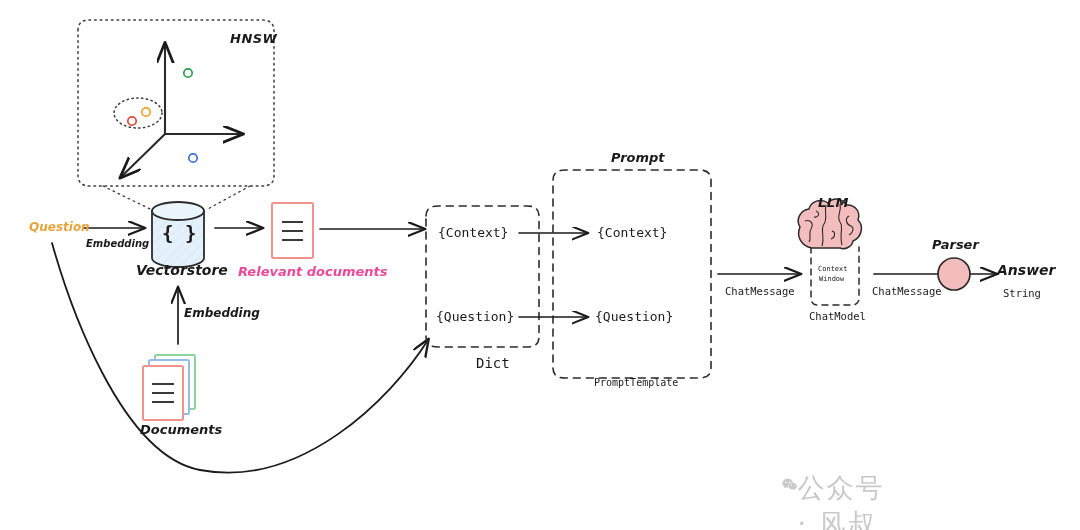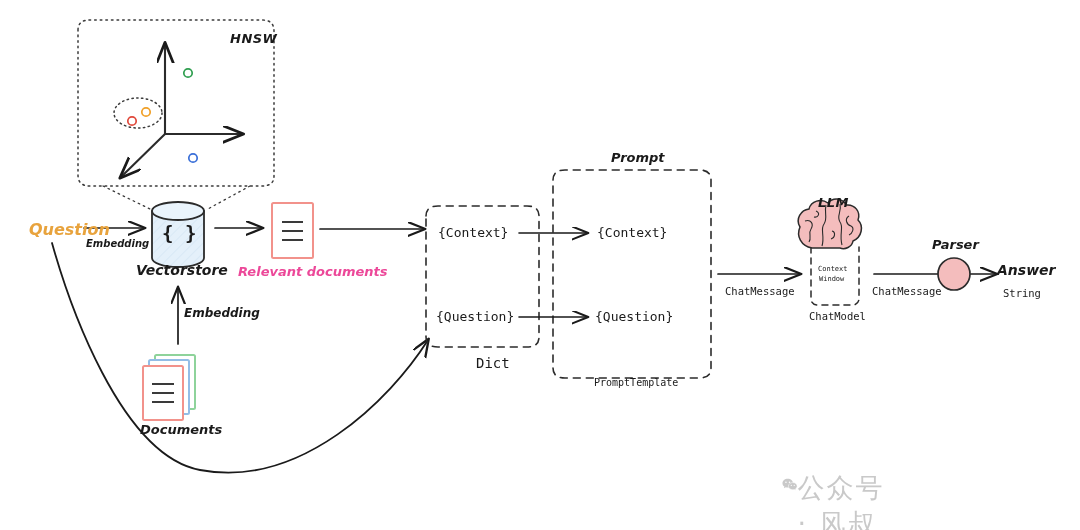--- a/index.html
+++ b/index.html
@@ -115,21 +115,21 @@
 
     <path d="M874,274 L940,274" fill="none" stroke="#1a1a1a" stroke-width="1.7" stroke-linecap="round"></path>
 
     <circle cx="954" cy="274" r="16" fill="#F4BDBD" stroke="#2b2b2b" stroke-width="1.7"></circle>
 
     <path d="M971,274 L996,274" fill="none" stroke="#1a1a1a" stroke-width="1.7" stroke-linecap="round" marker-end="url(#ah)"></path>
   </svg>
 
   <div class="lbl hand" style="left:230px;top:31px;font-size:13px;font-weight:600;letter-spacing:0.5px;">HNSW</div>
 
-  <div class="lbl hand" style="left:29px;top:220px;font-size:16px;color:#E8A33D;font-weight:600;">Question</div>
+  <div class="lbl hand" style="left:29px;top:220px;font-size:12px;color:#E8A33D;font-weight:600;">Question</div>
 
   <div class="lbl hand" style="left:86px;top:238px;font-size:10px;font-weight:600;">Embedding</div>
 
   <div class="lbl mono" style="left:162px;top:222px;font-size:19px;font-weight:700;">{ }</div>
 
   <div class="lbl hand" style="left:136px;top:262px;font-size:14px;font-weight:600;">Vectorstore</div>
 
   <div class="lbl hand" style="left:238px;top:264px;font-size:13px;color:#ec4899;font-weight:600;">Relevant documents</div>
 
   <div class="lbl hand" style="left:184px;top:306px;font-size:12px;font-weight:600;">Embedding</div>

